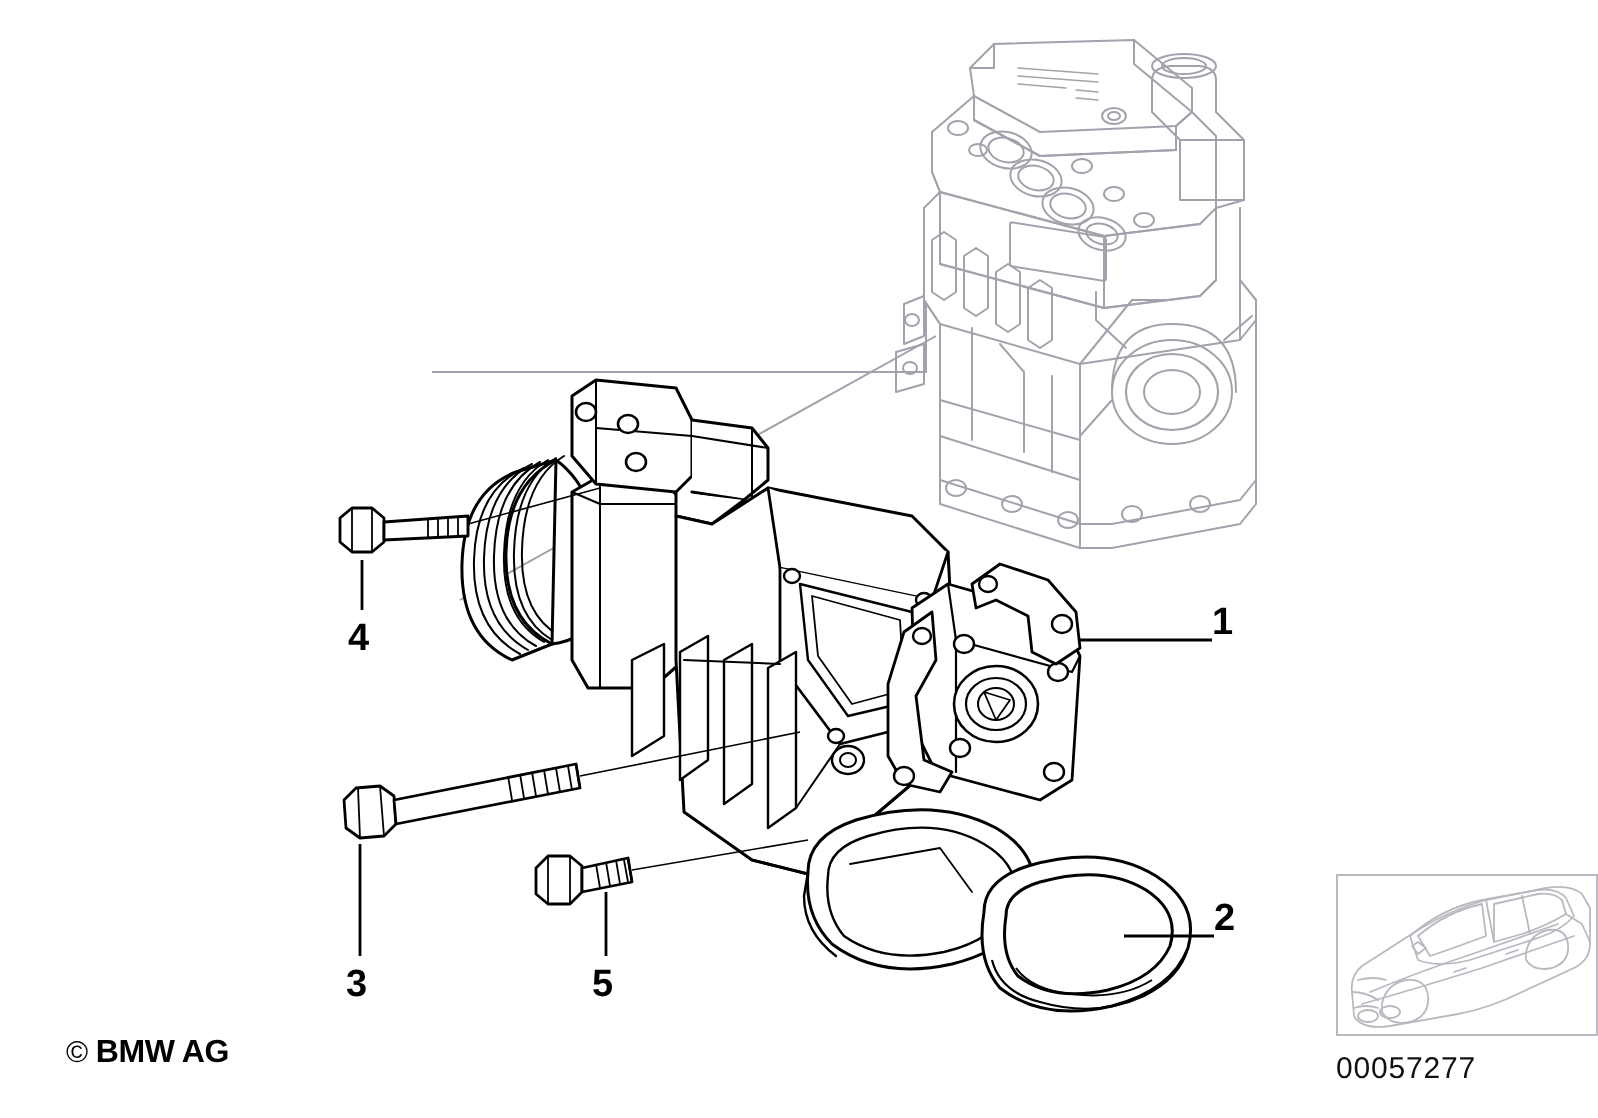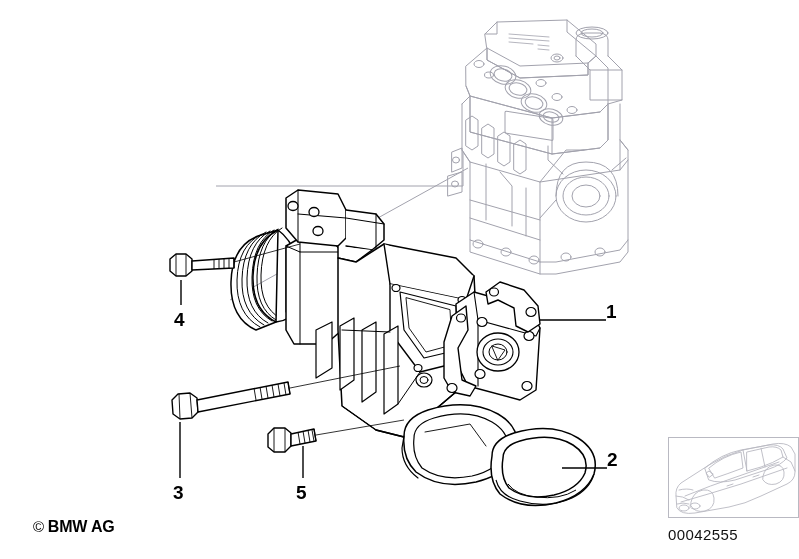--- a/index.html
+++ b/index.html
@@ -366,15 +366,15 @@
 
       <path d="M44 36 L40 33 L37 35 L40 39 Z"></path>
 
       <path d="M58 48 L64 46"></path>
       <path d="M84 39 L90 37"></path>
 
       <path d="M114 19 L122 24 L126 33"></path>
     </svg>
   </div>
 
-  <div id="diagram-id">00042555</div>
+  <div id="diagram-id">00057277</div>
 
 </div>
 
 </body></html>

